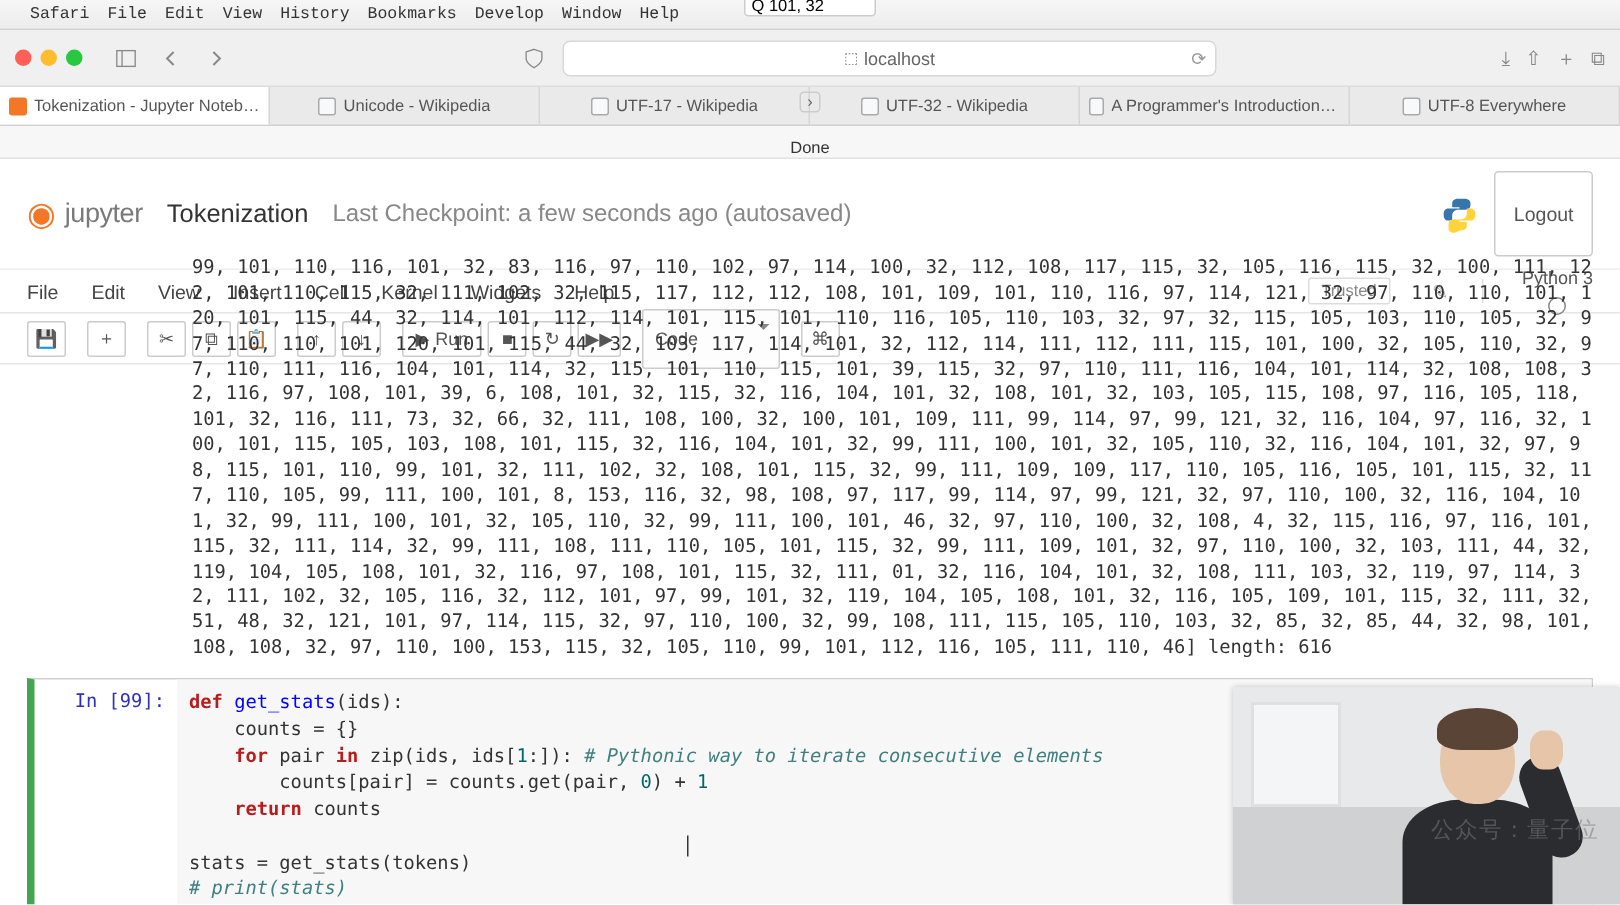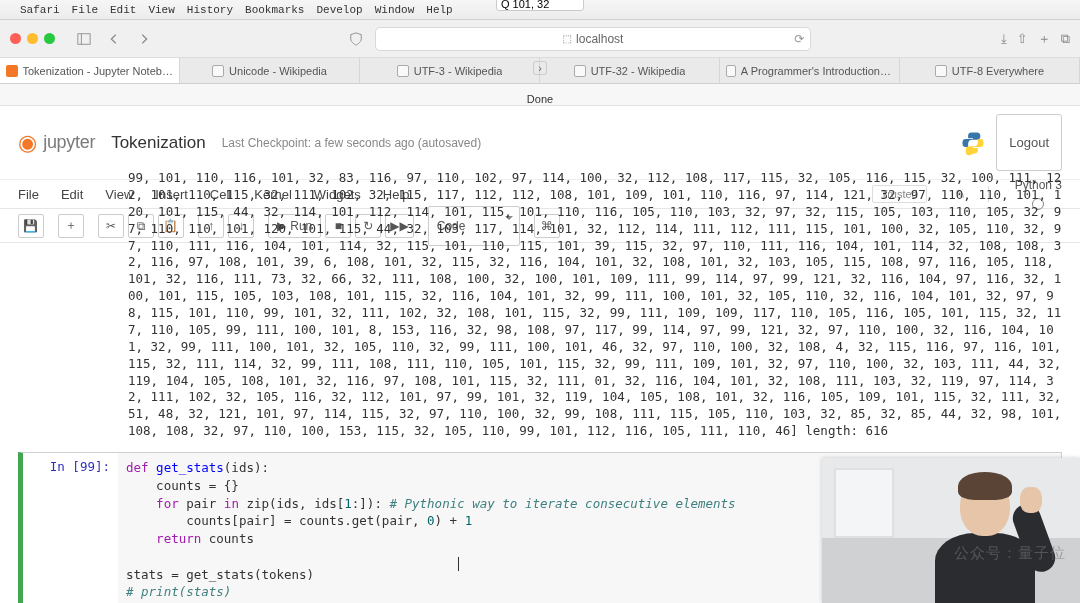--- a/index.html
+++ b/index.html
@@ -36,21 +36,21 @@
   .findbar input{width:88px; height:16px; border:1px solid #ccc; border-radius:3px; font-size:11px; padding:0 4px;}
   .findbar .stepper{width:14px;height:14px;border:1px solid #ccc;border-radius:3px;display:flex;align-items:center;justify-content:center;}
   .findbar .done{color:#333;}
   
   
   .jp-header{display:flex; align-items:center; padding:8px 18px; gap:10px; border-bottom:0;}
   .jp-logo{display:flex;align-items:center;gap:6px;}
   .jp-logo .mark{color:#f37726; font-size:22px;}
   .jp-logo .txt{font-family: "Helvetica Neue", Arial; font-size:18px; color:#7a7a7a; letter-spacing:-0.3px;}
   .nb-title{font-size:17px; color:#333; margin-left:6px;}
-  .checkpoint{font-size:12px; color:#888; margin-left:6px;}
+  .checkpoint{font-size:16px; color:#888; margin-left:6px;}
   .jp-header .spacer{flex:1;}
   .py-badge{width:26px;height:26px;}
   .logout{border:1px solid #ccc; padding:20px 12px; border-radius:3px; font-size:13px; color:#555; background:#fff;}
   
   
   .jp-menubar{display:flex; align-items:center; padding:0 18px; height:30px; border-bottom:1px solid #e6e6e6; border-top:1px solid #eee; gap:22px; font-size:13px; color:#444;}
   .jp-menubar .m{cursor:default;}
   .jp-menubar .spacer{flex:1;}
   .trusted{font-size:11px; color:#888; border:1px solid #ddd; padding:2px 8px; border-radius:2px; margin-right:6px;}
   .jp-menubar .div{width:1px;height:16px;background:#ddd;}
@@ -66,21 +66,21 @@
   .celltype{height:40px;border:1px solid #ccc;border-radius:2px;background:#fdfdfd;font-size:12px;color:#555;padding:0 20px 0 8px;width:92px; position:relative; display:flex; align-items:center;}
   .celltype::after{content:"";position:absolute;right:6px;top:9px;border:4px solid transparent;border-top-color:#888;}
   
   
   .notebook{position:absolute; top:170px; left:0; right:0; bottom:0; overflow:hidden; padding:0 18px;}
   .out-block{font-family: Menlo, Consolas, monospace; font-size:12.5px; color:#333; line-height:1.35; padding-left:110px; word-break:break-all;}
   
   .cell{display:flex; margin-top:12px; border:1px solid #cfcfcf; border-left:5px solid #42a54f; background:#fff;}
   .cell .prompt{width:95px; text-align:right; padding:6px 8px 6px 0; font-family:Menlo,monospace; font-size:12.5px; color:#2e2ebf;}
   .cell .code-area{flex:1; padding:6px 8px; font-family:Menlo,Consolas,monospace; font-size:12.5px; line-height:1.42; background:#f7f7f7; white-space:pre; overflow:hidden; position:relative;}
-  .kw{color:#a21caf; font-weight:normal;}
+  .kw{color:#b91c1c; font-weight:bold;}
   .fn{color:#0000ff;}
   .cm{color:#408080; font-style:italic;}
   .num{color:#006666;}
   .bool{color:#008000;}
   .cursor-caret{display:inline-block;position:absolute;width:1px;height:14px;background:#333;}
   
   
   .webcam{position:absolute; right:0; bottom:0; width:258px; height:145px; background:#ddd; box-shadow:0 0 4px rgba(0,0,0,.2); overflow:hidden;}
   .webcam .bg{position:absolute;inset:0;background:linear-gradient(180deg,#e8e9ea 0%, #e8e9ea 55%, #cfd1d2 55%, #cfd1d2 100%);} 
   .webcam .window{position:absolute;left:12px;top:10px;width:60px;height:70px;background:#f4f5f6;border:2px solid #e0e0e0;}
@@ -154,21 +154,21 @@
   <div class="tab active">
       <span class="fav jp"></span>
       <span class="lbl">Tokenization - Jupyter Notebook</span>
     </div>
   <div class="tab">
       <span class="fav w"></span>
       <span class="lbl">Unicode - Wikipedia</span>
     </div>
   <div class="tab">
       <span class="fav w"></span>
-      <span class="lbl">UTF-3 - Wikipedia</span>
+      <span class="lbl">UTF-17 - Wikipedia</span>
     </div>
   <div class="tab">
       <span class="fav w"></span>
       <span class="lbl">UTF-32 - Wikipedia</span>
     </div>
   <div class="tab">
       <span class="fav w"></span>
       <span class="lbl">A Programmer's Introduction to Unico…</span>
     </div>
   <div class="tab">

